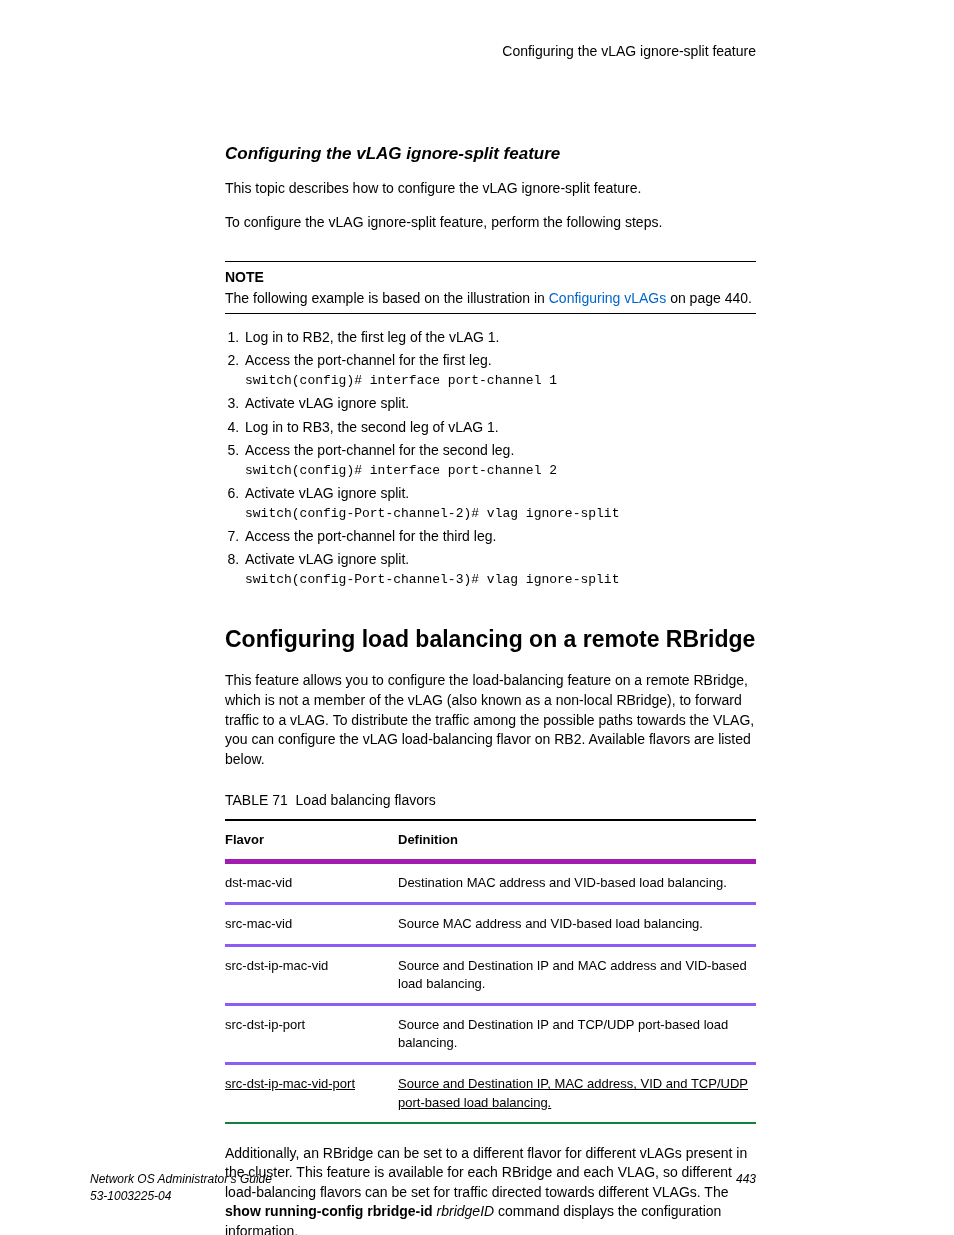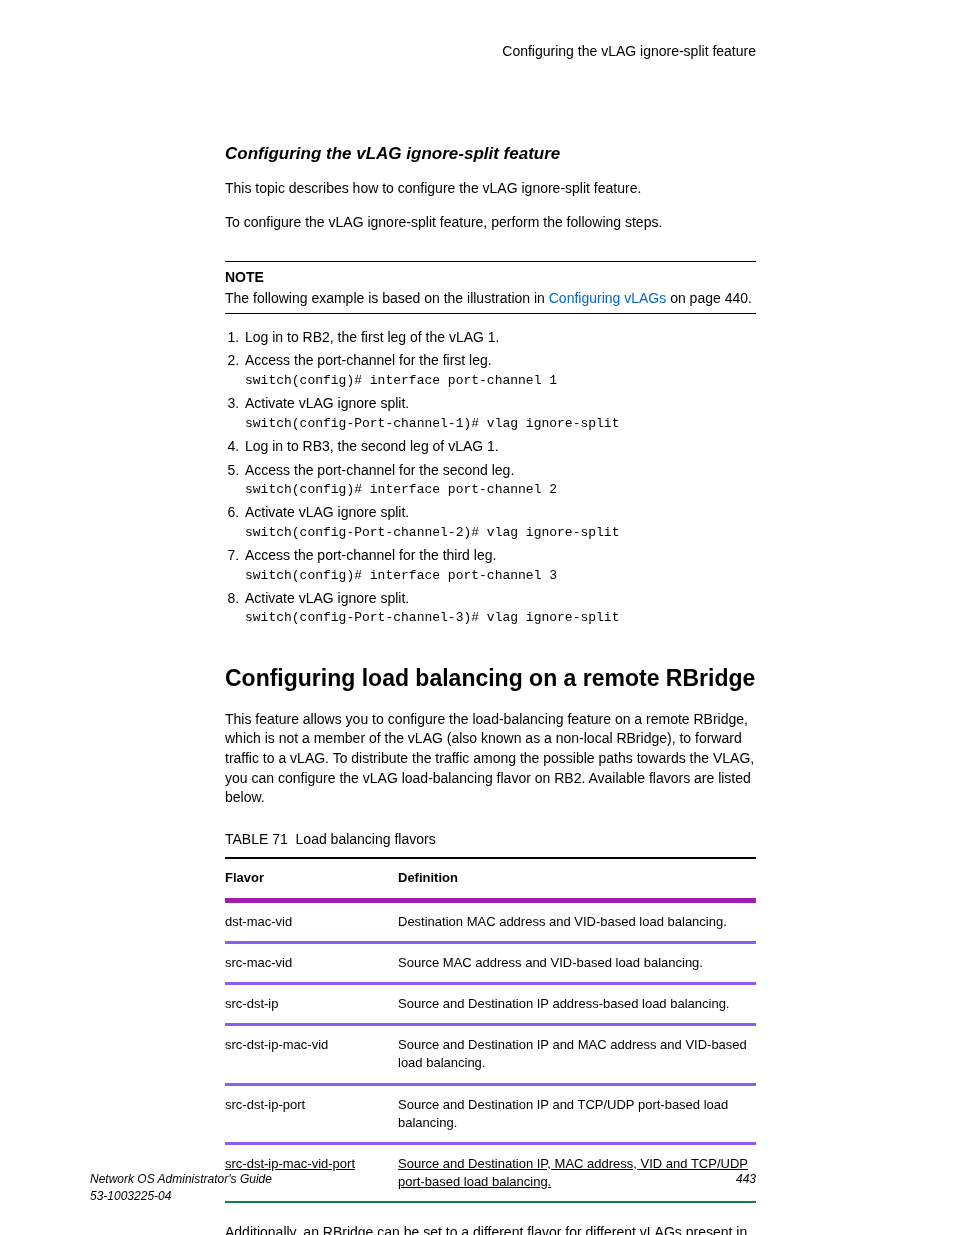--- a/index.html
+++ b/index.html
@@ -151,25 +151,25 @@
   <hr class="rule">
   <p class="note-label">NOTE</p>
   <p class="note-text">
     <span>The following example is based on the illustration in </span><a href="#">Configuring vLAGs</a><span> on page 440.</span>
   </p>
   <hr class="rule-bottom">
 
   <ol class="steps">
     <li><span>Log in to RB2, the first leg of the vLAG 1.</span></li>
     <li><span>Access the port-channel for the first leg.</span><span class="cmd">switch(config)# interface port-channel 1</span></li>
-    <li><span>Activate vLAG ignore split.</span><span class="cmd">switch(config-Port-channel-1)# vlag ignore-split</span></li>
+    <li><span>Activate vLAG ignore split.</span></li>
     <li><span>Log in to RB3, the second leg of vLAG 1.</span></li>
     <li><span>Access the port-channel for the second leg.</span><span class="cmd">switch(config)# interface port-channel 2</span></li>
     <li><span>Activate vLAG ignore split.</span><span class="cmd">switch(config-Port-channel-2)# vlag ignore-split</span></li>
-    <li><span>Access the port-channel for the third leg.</span><span class="cmd">switch(config)# interface port-channel 3</span></li>
+    <li><span>Access the port-channel for the third leg.</span></li>
     <li><span>Activate vLAG ignore split.</span><span class="cmd">switch(config-Port-channel-3)# vlag ignore-split</span></li>
   </ol>
 
   <h2 class="h2">Configuring load balancing on a remote RBridge</h2>
 
   <div class="body-indent">
     <p class="body">This feature allows you to configure the load-balancing feature on a remote RBridge, which is not a member of the vLAG (also known as a non-local RBridge), to forward traffic to a vLAG. To distribute the traffic among the possible paths towards the VLAG, you can configure the vLAG load-balancing flavor on RB2. Available flavors are listed below.</p>
   </div>
 
   <p class="table-caption">
@@ -186,24 +186,20 @@
     <tbody>
       <tr>
           <td>dst-mac-vid</td>
           <td>Destination MAC address and VID-based load balancing.</td>
         </tr>
       <tr>
           <td>src-mac-vid</td>
           <td>Source MAC address and VID-based load balancing.</td>
         </tr>
       <tr>
-          <td>src-dst-ip</td>
-          <td>Source and Destination IP address-based load balancing.</td>
-        </tr>
-      <tr>
           <td>src-dst-ip-mac-vid</td>
           <td>Source and Destination IP and MAC address and VID-based load balancing.</td>
         </tr>
       <tr>
           <td>src-dst-ip-port</td>
           <td>Source and Destination IP and TCP/UDP port-based load balancing.</td>
         </tr>
       <tr>
           <td>src-dst-ip-mac-vid-port</td>
           <td>Source and Destination IP, MAC address, VID and TCP/UDP port-based load balancing.</td>

